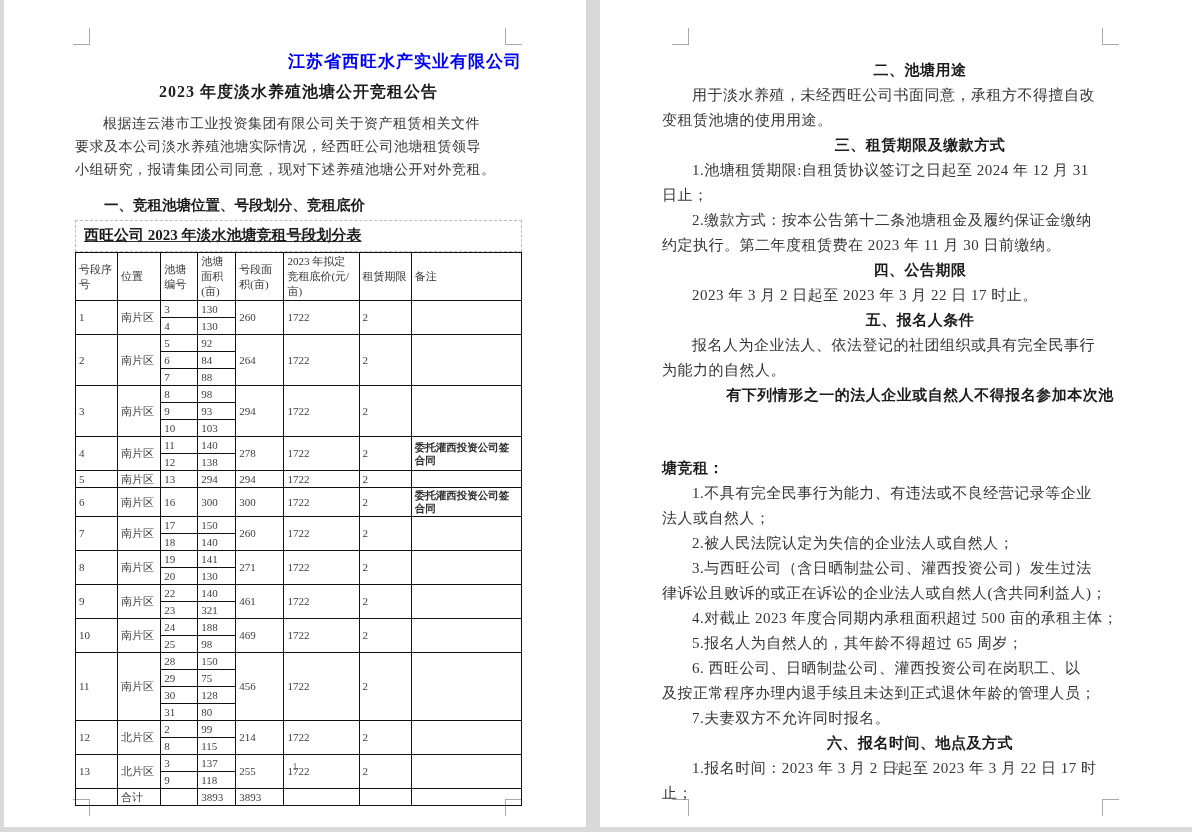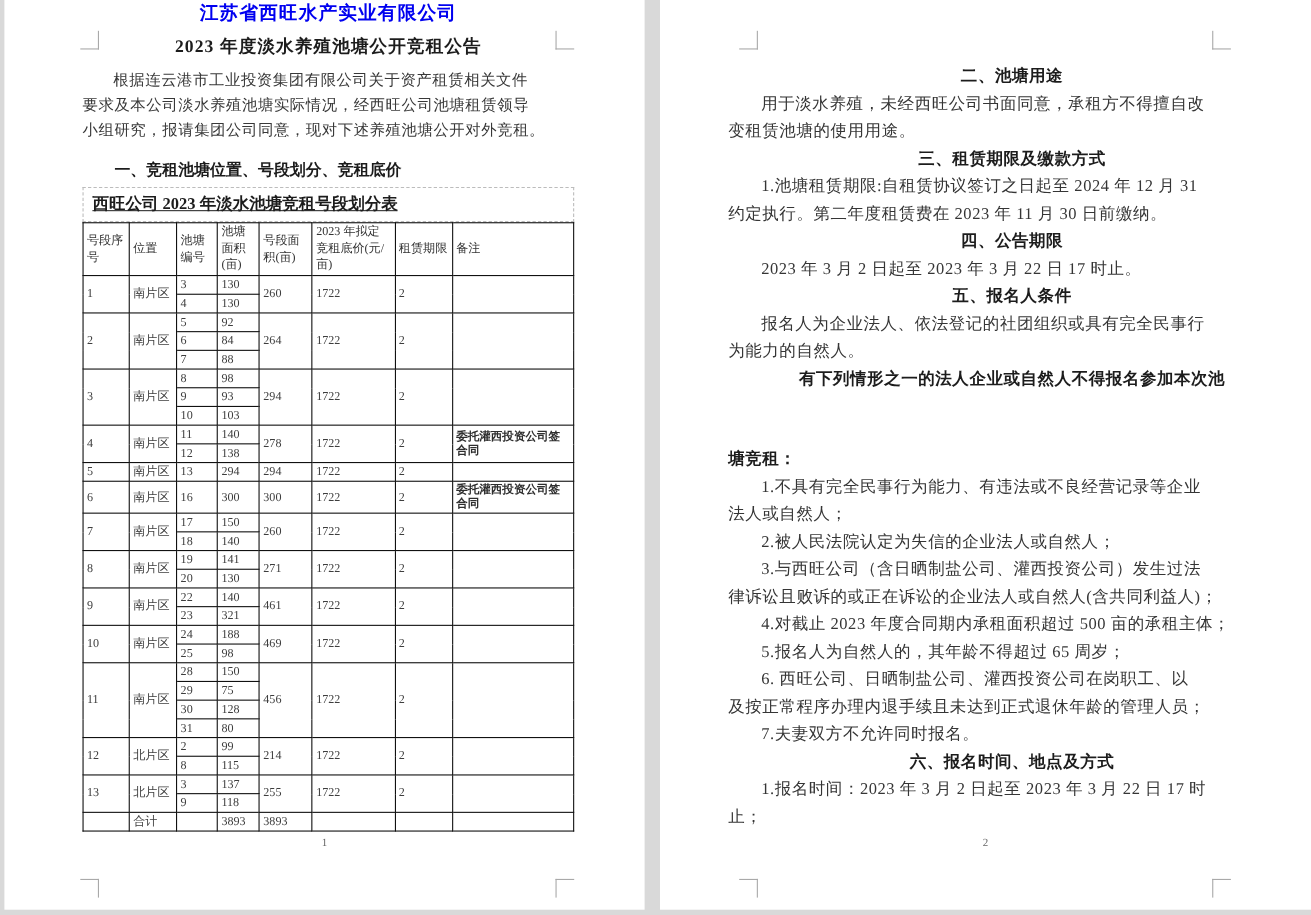--- a/index.html
+++ b/index.html
@@ -21,21 +21,21 @@
   .mark.bl{border-right:1px solid #a9a9a9;border-top:1px solid #a9a9a9;top:799px;}
   .mark.br{border-left:1px solid #a9a9a9;border-top:1px solid #a9a9a9;top:799px;}
   #page1 .mark.tl,#page1 .mark.bl{left:69px;}
   #page1 .mark.tr,#page1 .mark.br{left:501px;}
   #page2 .mark.tl,#page2 .mark.bl{left:72px;}
   #page2 .mark.tr,#page2 .mark.br{left:502px;}
 
   
   .p1-inner{position:absolute;left:71px;top:0;width:447px;}
   .company-title{
-    text-align:center;font-weight:bold;font-size:17px;
+    margin-top:50px;text-align:right;font-weight:bold;font-size:17px;
     letter-spacing:1px;
   }
   .doc-title{
     margin-top:9px;text-align:center;font-weight:bold;font-size:16px;color:#1c1c1c;
     letter-spacing:1px;
   }
   .intro{margin-top:9px;font-size:14px;line-height:23px;color:#383838;letter-spacing:0.5px;}
   .intro .line.indent{text-indent:2em;}
   .sec-heading{margin-top:13px;font-weight:bold;font-size:14.5px;color:#1c1c1c;text-indent:2em;line-height:23px;}
   .table-title-box{
@@ -321,20 +321,22 @@
   <div class="mark tr"></div>
   <div class="mark bl"></div>
   <div class="mark br"></div>
 
   <div class="p2-inner">
       <div class="ln heading">二、池塘用途</div>
       <div class="ln indent">用于淡水养殖，未经西旺公司书面同意，承租方不得擅自改</div>
       <div class="ln ">变租赁池塘的使用用途。</div>
       <div class="ln heading">三、租赁期限及缴款方式</div>
       <div class="ln indent">1.池塘租赁期限:自租赁协议签订之日起至 2024 年 12 月 31</div>
+      <div class="ln ">日止；</div>
+      <div class="ln indent">2.缴款方式：按本公告第十二条池塘租金及履约保证金缴纳</div>
       <div class="ln ">约定执行。第二年度租赁费在 2023 年 11 月 30 日前缴纳。</div>
       <div class="ln heading">四、公告期限</div>
       <div class="ln indent">2023 年 3 月 2 日起至 2023 年 3 月 22 日 17 时止。</div>
       <div class="ln heading">五、报名人条件</div>
       <div class="ln indent">报名人为企业法人、依法登记的社团组织或具有完全民事行</div>
       <div class="ln ">为能力的自然人。</div>
       <div class="ln heading">有下列情形之一的法人企业或自然人不得报名参加本次池</div>
       <div class="ln bold">塘竞租：</div>
       <div class="ln indent">1.不具有完全民事行为能力、有违法或不良经营记录等企业</div>
       <div class="ln ">法人或自然人；</div>

